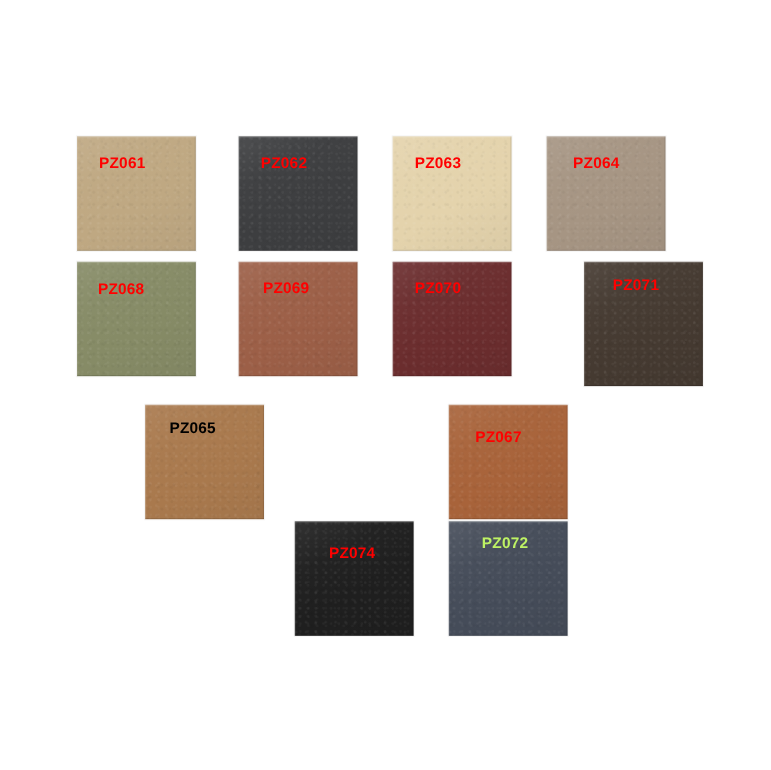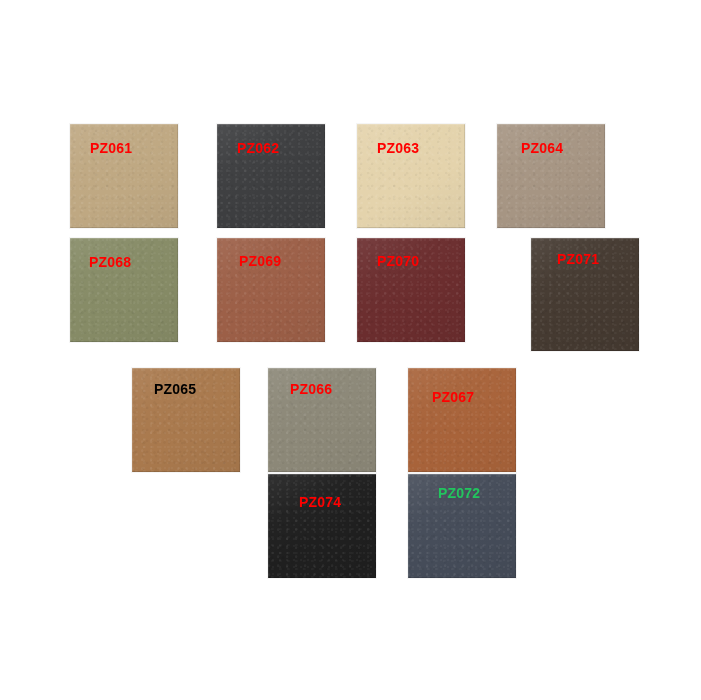--- a/index.html
+++ b/index.html
@@ -117,33 +117,28 @@
     <div class="swatch" style="left: 497px; top: 238px; width: 108px; height: 113px; background-color: rgb(69, 58, 49); margin-left: 34px;">
       <div class="sheen"></div>
       <div class="grain"></div>
       <span class="swatch-label" style="left: 26px; top: 14px; color: rgb(255, 0, 0);">PZ071</span>
     </div>
     <div class="swatch" style="left: 132px; top: 368px; width: 108px; height: 104px; background-color: rgb(169, 121, 77);">
       <div class="sheen"></div>
       <div class="grain"></div>
       <span class="swatch-label" style="left: 22px; top: 14px; color: #000000;">PZ065</span>
     </div>
-    <div class="swatch" style="left: 268px; top: 368px; width: 108px; height: 104px; background-color: rgb(140, 136, 120);">
-      <div class="sheen"></div>
-      <div class="grain"></div>
-      <span class="swatch-label" style="left: 22px; top: 14px; color: rgb(255, 0, 0);">PZ066</span>
-    </div>
     <div class="swatch" style="left: 408px; top: 368px; width: 108px; height: 104px; background-color: rgb(168, 99, 58);">
       <div class="sheen"></div>
       <div class="grain"></div>
       <span class="swatch-label" style="left: 24px; top: 22px; color: rgb(255, 0, 0);">PZ067</span>
     </div>
     <div class="swatch" style="left: 268px; top: 474px; width: 108px; height: 104px; background-color: rgb(31, 31, 31);">
       <div class="sheen"></div>
       <div class="grain"></div>
       <span class="swatch-label" style="left: 31px; top: 21px; color: rgb(255, 0, 0);">PZ074</span>
     </div>
     <div class="swatch" style="left: 408px; top: 474px; width: 108px; height: 104px; background-color: rgb(69, 76, 89);">
       <div class="sheen"></div>
       <div class="grain"></div>
-      <span class="swatch-label" style="left: 30px; top: 12px; color: #22c55e;">PZ072</span>
+      <span class="swatch-label" style="left: 30px; top: 12px; color: #bef264;">PZ072</span>
     </div>
   </div>
 
 </body></html>

